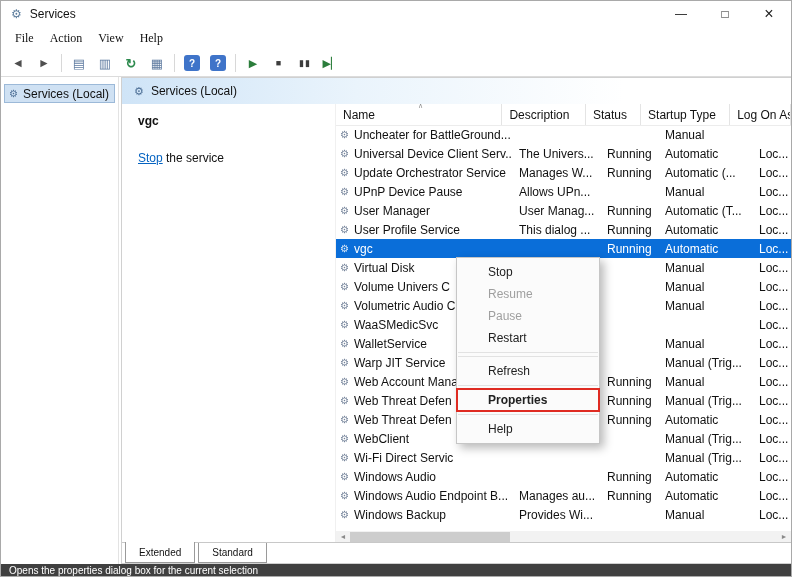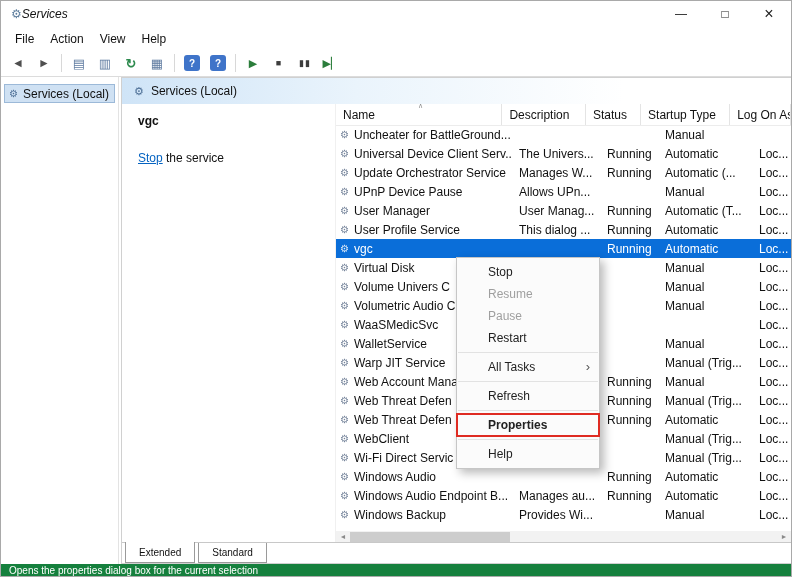--- a/index.html
+++ b/index.html
@@ -1,27 +1,27 @@
 <!DOCTYPE html>
 <html><head>
 <meta charset="utf-8">
 <style>
   html,body{margin:0;padding:0;}
   body{width:792px;height:577px;position:relative;font-family:"Liberation Sans",sans-serif;font-size:12px;color:#111;background:#fff;overflow:hidden;}
   #app{position:absolute;inset:0;border:1px solid #a9a9a9;box-sizing:border-box;background:#fff;}
 
   .titlebar{position:absolute;top:0;left:0;right:0;height:26px;display:flex;align-items:center;background:#fff;}
   .title-icon{margin-left:10px;font-size:12px;color:#5f7f9e;}
-  .title-text{font-style:italic;}
+  .title-text{margin-left:8px;}
   .win-controls{margin-left:auto;display:flex;height:100%;}
   .win-btn{width:44px;height:100%;display:flex;align-items:center;justify-content:center;font-size:12px;color:#222;}
   .win-btn.close{font-size:16px;}
 
   .menubar{position:absolute;top:26px;left:0;right:0;height:23px;display:flex;align-items:center;padding-left:6px;background:#fff;}
-  .menu-label{padding:2px 8px;}
+  .menu-label{padding:2px 8px;font-family:Liberation Serif, serif;}
 
   .toolbar{position:absolute;top:49px;left:0;right:0;height:26px;display:flex;align-items:center;padding-left:4px;background:#fff;border-bottom:1px solid #dcdcdc;}
   .tb-btn{width:24px;height:22px;display:flex;align-items:center;justify-content:center;margin:0 1px;}
   .tb-btn.nav{color:#4f4f4f;font-size:12px;}
   .tb-btn.doc{color:#5f7ba0;font-size:13px;}
   .tb-btn.refresh{color:#2d8a4e;font-size:13px;font-weight:bold;}
   .tb-btn.help{width:16px;height:16px;background:#3f74c9;border-radius:3px;color:#fff;font-size:10px;font-weight:bold;margin:0 5px;}
   .tb-btn.play{color:#2b7d3b;font-size:11px;}
   .tb-btn.stopg{color:#3c3c3c;font-size:9px;letter-spacing:1px;}
   .tb-sep{width:1px;height:18px;background:#d8d8d8;margin:0 4px;}
@@ -61,21 +61,21 @@
 
   .hscroll{position:absolute;left:0;right:0;bottom:0;height:12px;background:#f2f2f2;display:flex;align-items:center;}
   .sb-btn{width:14px;text-align:center;font-size:7px;color:#8a8a8a;line-height:12px;}
   .sb-track{flex:1;height:100%;position:relative;}
   .sb-thumb{position:absolute;left:0;top:1px;bottom:1px;width:160px;background:#cdcdcd;}
 
   .tabs-bar{position:absolute;left:0;right:0;bottom:0;height:20px;border-top:1px solid #c8c8c8;background:#fff;display:flex;align-items:stretch;padding-left:3px;}
   .tab{padding:0 13px;display:flex;align-items:center;font-size:10px;border:1px solid #9a9a9a;border-top:none;margin-right:3px;background:#fff;}
   .tab.active{margin-top:-1px;z-index:2;}
 
-  .statusbar{position:absolute;left:0;right:0;bottom:0;height:12px;background:#15803d;color:#fff;font-size:10px;line-height:13px;padding-left:8px;overflow:hidden;}
+  .statusbar{position:absolute;left:0;right:0;bottom:0;height:12px;background:#404040;color:#fff;font-size:10px;line-height:13px;padding-left:8px;overflow:hidden;}
 
   .context-menu{position:absolute;left:455px;top:256px;width:144px;background:#fbfbfb;border:1px solid #c6c6c6;box-shadow:4px 4px 9px rgba(0,0,0,0.28);padding:3px 0;z-index:10;box-sizing:border-box;}
   .menu-item{height:22px;line-height:22px;padding-left:31px;position:relative;white-space:nowrap;color:#222;}
   .menu-item.disabled{color:#9f9f9f;}
   .menu-item.bold{font-weight:bold;}
   .menu-item.annotated{outline:2px solid #df2b22;outline-offset:-1px;}
   .submenu-arrow{position:absolute;right:9px;top:0;font-size:13px;color:#555;}
   .menu-sep{height:1px;background:#e2e2e2;margin:3px 1px;}
 </style>
 </head>
@@ -374,21 +374,20 @@
       </div>
   </div>
 
   <div class="context-menu">
     <div>
         <div class="menu-item"><span>Stop</span></div>
         <div class="menu-item disabled"><span>Resume</span></div>
         <div class="menu-item disabled"><span>Pause</span></div>
         <div class="menu-item"><span>Restart</span></div>
         <div class="menu-sep"></div>
-        <div class="menu-item"><span>All Tasks</span><span class="submenu-arrow">›</span></div>
         <div class="menu-sep"></div>
         <div class="menu-item"><span>Refresh</span></div>
         <div class="menu-sep"></div>
         <div class="menu-item annotated bold"><span>Properties</span></div>
         <div class="menu-sep"></div>
         <div class="menu-item"><span>Help</span></div>
       </div>
   </div>
 
   <div class="statusbar">

